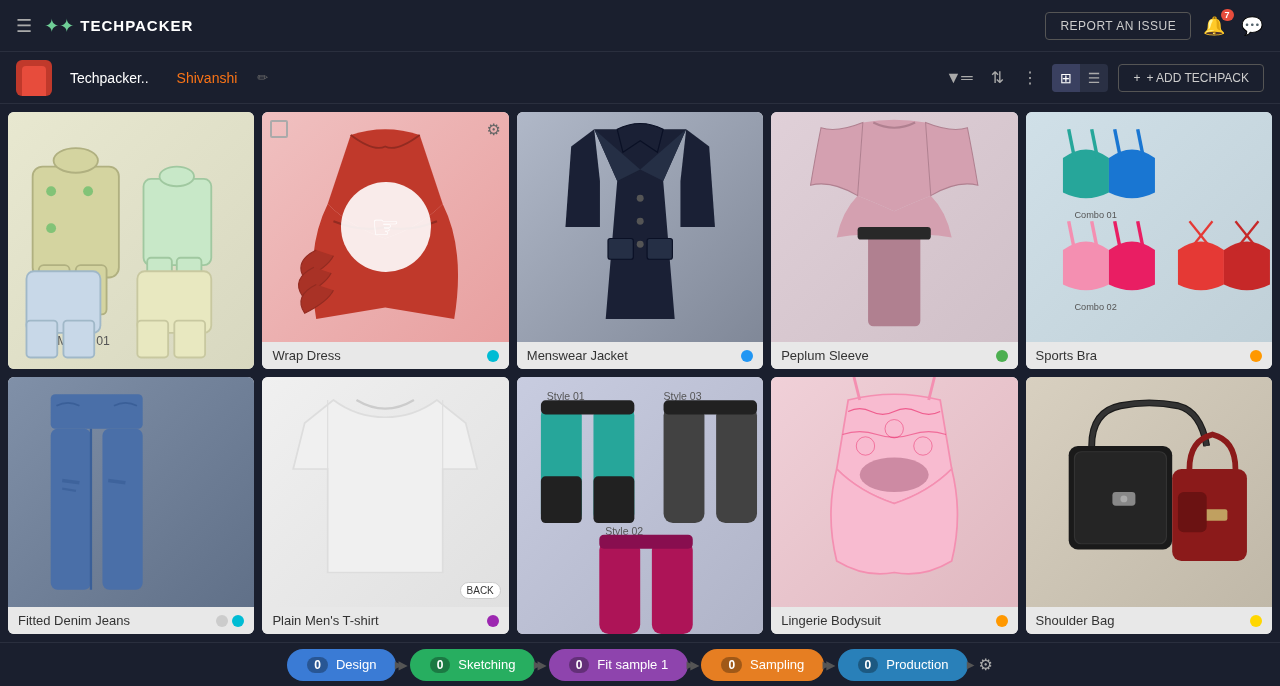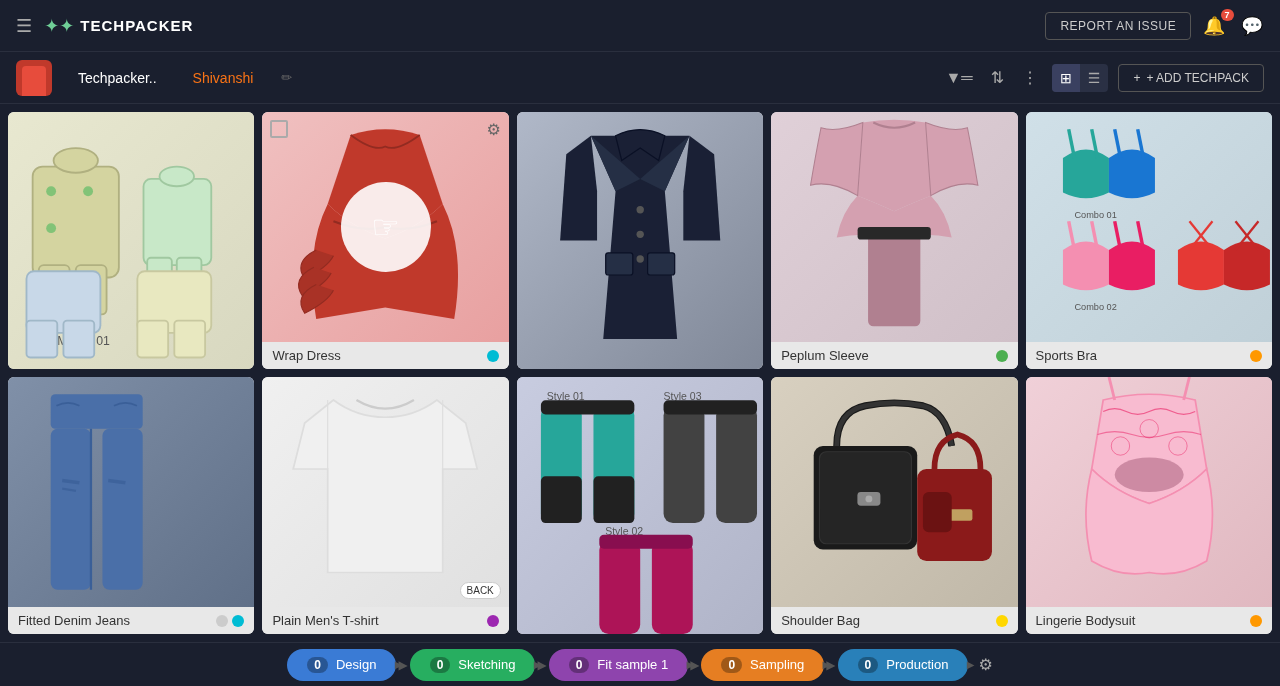--- a/index.html
+++ b/index.html
@@ -43,21 +43,21 @@
       font-weight: 700;
     }
 
     
     .tabbar {
       height: 52px;
       background: #1a1f2e;
       display: flex;
       align-items: center;
       padding: 0 16px;
-      gap: 16px;
+      gap: 8px;
       border-bottom: 1px solid #2a2f3e;
     }
     .tab-avatar {
       width: 36px; height: 36px;
       background: #c0392b;
       border-radius: 6px;
       overflow: hidden;
       display: flex; align-items: flex-end; justify-content: center;
     }
     .tab-avatar-inner {
@@ -377,20 +377,24 @@
         <circle cx="100" cy="95" r="3" fill="#555"></circle>
         <circle cx="100" cy="115" r="3" fill="#555"></circle>
 
         <path d="M80,15 Q100,5 120,15 L115,35 L100,25 L85,35 Z" fill="#1a2035" stroke="#0a1025" stroke-width="1"></path>
 
         <path d="M60,15 L40,30 L35,100 L65,100 L65,60 Z" fill="#1a2035"></path>
 
         <path d="M140,15 L160,30 L165,100 L135,100 L135,60 Z" fill="#1a2035"></path>
       </svg>
     </div>
+    <div class="tp-card-footer">
+      <span class="tp-card-name">Menswear Jacket</span>
+      <div class="tp-card-dot" style="background:#2196f3"></div>
+    </div>
   </div>
 
   <div class="tp-card">
     <div class="tp-card-img card-bg-peplum">
       <svg viewBox="0 0 200 220" xmlns="http://www.w3.org/2000/svg" class="svg-garment">
 
         <path d="M70,10 Q100,5 130,10 L135,80 Q110,90 100,95 Q90,90 65,80 Z" fill="#d4a0b0"></path>
 
         <path d="M65,80 Q50,95 45,120 Q70,115 100,120 Q130,115 155,120 Q150,95 135,80 Q110,90 100,95 Q90,90 65,80 Z" fill="#d4a0b0"></path>
 
@@ -530,47 +534,20 @@
           <text x="15" y="15" font-size="9" fill="#555">Style 02</text>
           <rect x="10" y="20" width="35" height="80" rx="8" fill="#ad1457"></rect>
           <rect x="55" y="20" width="35" height="80" rx="8" fill="#ad1457"></rect>
           <rect x="10" y="15" width="80" height="12" rx="4" fill="#880e4f"></rect>
         </g>
       </svg>
     </div>
   </div>
 
   <div class="tp-card">
-    <div class="tp-card-img card-bg-bag">
-      <svg viewBox="0 0 200 200" xmlns="http://www.w3.org/2000/svg" class="svg-garment">
-
-        <rect x="30" y="60" width="90" height="90" rx="8" fill="#1a1a1a"></rect>
-        <rect x="35" y="65" width="80" height="80" rx="6" fill="#252525" stroke="#333" stroke-width="1"></rect>
-
-        <path d="M50,60 Q50,30 75,25 Q100,20 125,25 Q145,30 150,60" fill="none" stroke="#1a1a1a" stroke-width="6"></path>
-        <path d="M50,60 Q50,30 75,25 Q100,20 125,25 Q145,30 150,60" fill="none" stroke="#333" stroke-width="4"></path>
-
-        <rect x="68" y="100" width="20" height="12" rx="3" fill="#888"></rect>
-        <circle cx="78" cy="106" r="3" fill="#aaa"></circle>
-
-        <rect x="120" y="80" width="65" height="80" rx="8" fill="#8b1a1a"></rect>
-        <path d="M135,80 Q135,55 155,50 Q175,55 175,80" fill="none" stroke="#8b1a1a" stroke-width="5"></path>
-
-        <rect x="138" y="115" width="30" height="10" rx="2" fill="#c0a060"></rect>
-
-        <rect x="125" y="100" width="25" height="35" rx="5" fill="#6b1212"></rect>
-      </svg>
-    </div>
-    <div class="tp-card-footer">
-      <span class="tp-card-name">Shoulder Bag</span>
-      <div class="tp-card-dot" style="background:#ffd700"></div>
-    </div>
-  </div>
-
-  <div class="tp-card">
     <div class="tp-card-img card-bg-lingerie">
       <svg viewBox="0 0 200 200" xmlns="http://www.w3.org/2000/svg" class="svg-garment">
 
         <path d="M60,20 Q100,10 140,20 L150,80 Q130,100 100,110 Q70,100 50,80 Z" fill="#f8bbd0" stroke="#f48fb1" stroke-width="1.5"></path>
 
         <path d="M50,80 Q40,120 50,160 Q75,175 100,170 Q125,175 150,160 Q160,120 150,80 Q130,100 100,110 Q70,100 50,80 Z" fill="#f8bbd0" stroke="#f48fb1" stroke-width="1.5"></path>
 
         <path d="M60,30 Q70,25 80,30 Q90,35 100,30 Q110,25 120,30 Q130,35 140,30" fill="none" stroke="#e91e63" stroke-width="1" opacity="0.6"></path>
         <path d="M55,50 Q70,45 85,50 Q100,55 115,50 Q130,45 145,50" fill="none" stroke="#e91e63" stroke-width="1" opacity="0.5"></path>
 
@@ -580,20 +557,47 @@
         <ellipse cx="100" cy="85" rx="30" ry="15" fill="#6a1a3a" opacity="0.3"></ellipse>
 
         <circle cx="75" cy="60" r="8" fill="none" stroke="#e91e63" stroke-width="0.8" opacity="0.5"></circle>
         <circle cx="125" cy="60" r="8" fill="none" stroke="#e91e63" stroke-width="0.8" opacity="0.5"></circle>
         <circle cx="100" cy="45" r="8" fill="none" stroke="#e91e63" stroke-width="0.8" opacity="0.5"></circle>
       </svg>
     </div>
     <div class="tp-card-footer">
       <span class="tp-card-name">Lingerie Bodysuit</span>
       <div class="tp-card-dot" style="background:#ff9800"></div>
+    </div>
+  </div>
+
+  <div class="tp-card">
+    <div class="tp-card-img card-bg-bag">
+      <svg viewBox="0 0 200 200" xmlns="http://www.w3.org/2000/svg" class="svg-garment">
+
+        <rect x="30" y="60" width="90" height="90" rx="8" fill="#1a1a1a"></rect>
+        <rect x="35" y="65" width="80" height="80" rx="6" fill="#252525" stroke="#333" stroke-width="1"></rect>
+
+        <path d="M50,60 Q50,30 75,25 Q100,20 125,25 Q145,30 150,60" fill="none" stroke="#1a1a1a" stroke-width="6"></path>
+        <path d="M50,60 Q50,30 75,25 Q100,20 125,25 Q145,30 150,60" fill="none" stroke="#333" stroke-width="4"></path>
+
+        <rect x="68" y="100" width="20" height="12" rx="3" fill="#888"></rect>
+        <circle cx="78" cy="106" r="3" fill="#aaa"></circle>
+
+        <rect x="120" y="80" width="65" height="80" rx="8" fill="#8b1a1a"></rect>
+        <path d="M135,80 Q135,55 155,50 Q175,55 175,80" fill="none" stroke="#8b1a1a" stroke-width="5"></path>
+
+        <rect x="138" y="115" width="30" height="10" rx="2" fill="#c0a060"></rect>
+
+        <rect x="125" y="100" width="25" height="35" rx="5" fill="#6b1212"></rect>
+      </svg>
+    </div>
+    <div class="tp-card-footer">
+      <span class="tp-card-name">Shoulder Bag</span>
+      <div class="tp-card-dot" style="background:#ffd700"></div>
     </div>
   </div>
 
 </div>
 
 <div class="status-bar">
   <div class="status-item status-design">
     <span class="status-count">0</span>
     <span>Design</span>
   </div>

